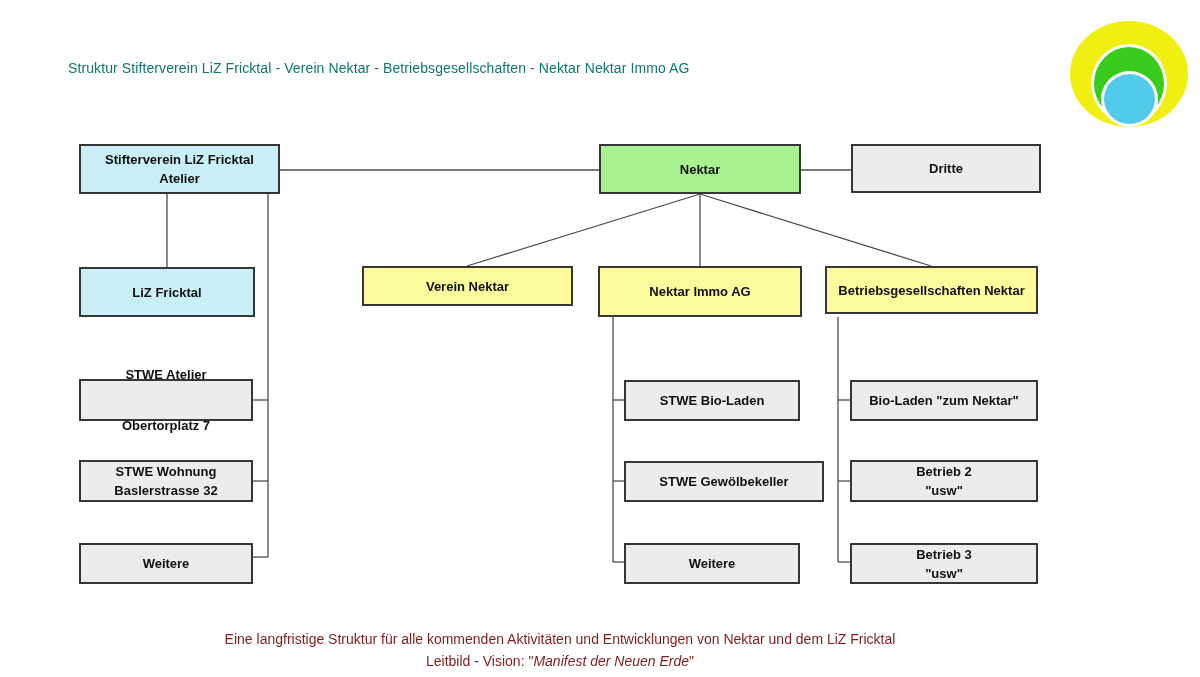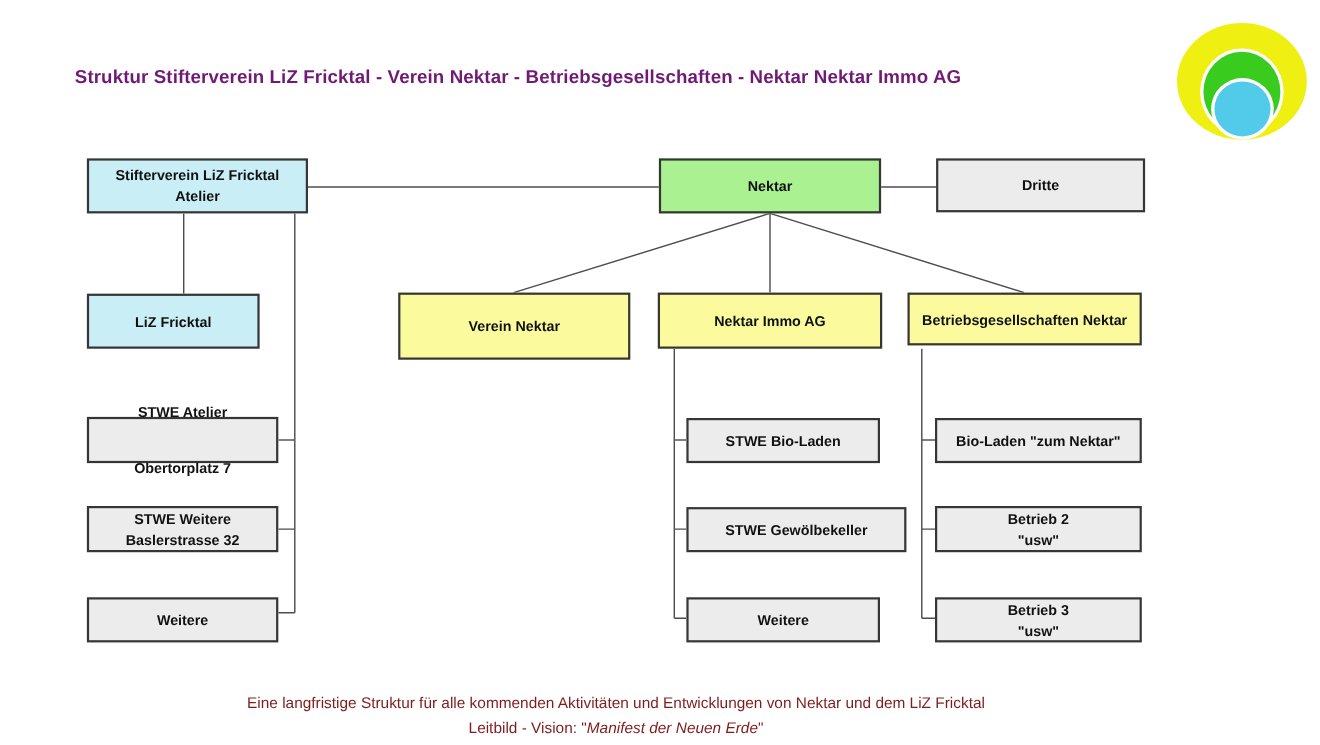--- a/index.html
+++ b/index.html
@@ -1,21 +1,21 @@
 <!DOCTYPE html>
 <html style="--cyan: #C9EEF6; --green: #AAF191; --yellow: #FBFB9E; --gray: #ECECEC; --logo_yellow: #EFEF12; --logo_green: #39CC1F; --logo_cyan: #52CBEA;"><head>
 <meta charset="utf-8">
 <style>
   html,body{margin:0;padding:0;background:#fff;}
   .canvas{
     position:relative;width:1200px;height:677px;background:#fff;overflow:hidden;
     font-family:"Liberation Sans",sans-serif;
   }
   .title{
-    position:absolute;left:68px;top:60px;font-size:17px;font-weight:bold;color:#701a75;
+    position:absolute;left:68px;top:60px;font-size:14px;font-weight:normal;color:#0f766e;
     letter-spacing:0.1px;white-space:nowrap;
   }
   
   .logo{position:absolute;left:1070px;top:21px;width:118px;height:106px;}
   .logo .outer{position:absolute;left:0;top:0;width:118px;height:106px;border-radius:50%;background:var(--logo_yellow);}
   .logo .middle{position:absolute;left:21px;top:23px;width:70px;height:73px;border-radius:50%;background:var(--logo_green);border:3px solid #fff;}
   .logo .inner{position:absolute;left:31px;top:50px;width:51px;height:50px;border-radius:50%;background:var(--logo_cyan);border:3px solid #fff;}
   
   .wires{position:absolute;left:0;top:0;width:1200px;height:677px;}
   .wires line{stroke:#4d4d4d;stroke-width:1.3;}
@@ -25,22 +25,22 @@
     display:flex;flex-direction:column;justify-content:center;align-items:center;
     font-size:13px;font-weight:bold;color:#111;text-align:center;line-height:19px;
   }
   .cyan{background:var(--cyan);}
   .green{background:var(--green);}
   .yellow{background:var(--yellow);}
   .gray{background:var(--gray);}
   .bA{left:79px;top:144px;width:201px;height:50px;}
   .bB{left:599px;top:144px;width:202px;height:50px;}
   .bC{left:851px;top:144px;width:190px;height:49px;}
-  .bD{left:79px;top:267px;width:157px;height:50px;}
-  .bE{left:362px;top:266px;width:211px;height:61px;}
+  .bD{left:79px;top:267px;width:176px;height:50px;}
+  .bE{left:362px;top:266px;width:211px;height:40px;}
   .bF{left:598px;top:266px;width:204px;height:51px;}
   .bG{left:825px;top:266px;width:213px;height:48px;}
   .bH{left:79px;top:379px;width:174px;height:42px;gap:32px;}
   .bI{left:79px;top:460px;width:174px;height:42px;}
   .bJ{left:79px;top:543px;width:174px;height:41px;}
   .bK{left:624px;top:380px;width:176px;height:41px;}
   .bL{left:624px;top:461px;width:200px;height:41px;}
   .bM{left:624px;top:543px;width:176px;height:41px;}
   .bN{left:850px;top:380px;width:188px;height:41px;}
   .bO{left:850px;top:460px;width:188px;height:42px;}
@@ -120,21 +120,21 @@
   <div class="box yellow bG">
     <span>Betriebsgesellschaften Nektar</span>
   </div>
 
   <div class="box gray bH">
     <span>STWE Atelier</span>
     <span>Obertorplatz 7</span>
   </div>
 
   <div class="box gray bI">
-    <span>STWE Weitere</span>
+    <span>STWE Wohnung</span>
     <span>Baslerstrasse 32</span>
   </div>
 
   <div class="box gray bJ">
     <span>Weitere</span>
   </div>
 
   <div class="box gray bK">
     <span>STWE Bio-Laden</span>
   </div>

